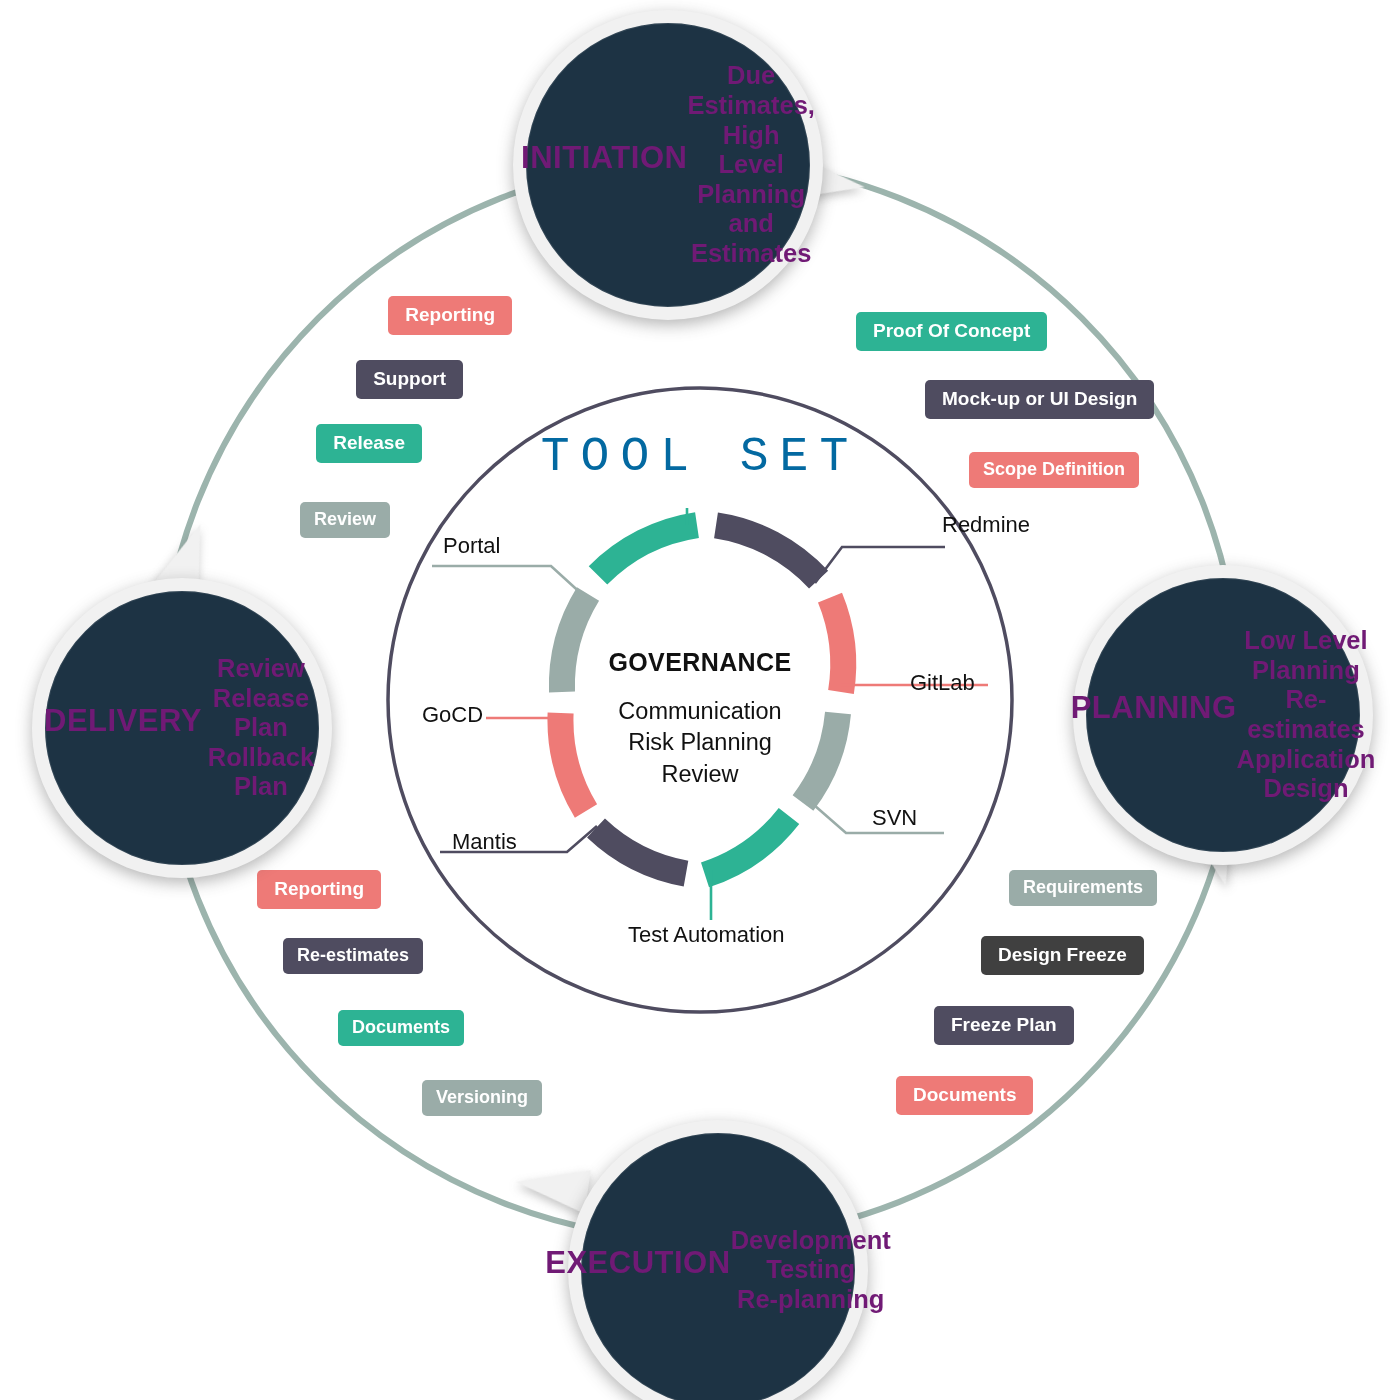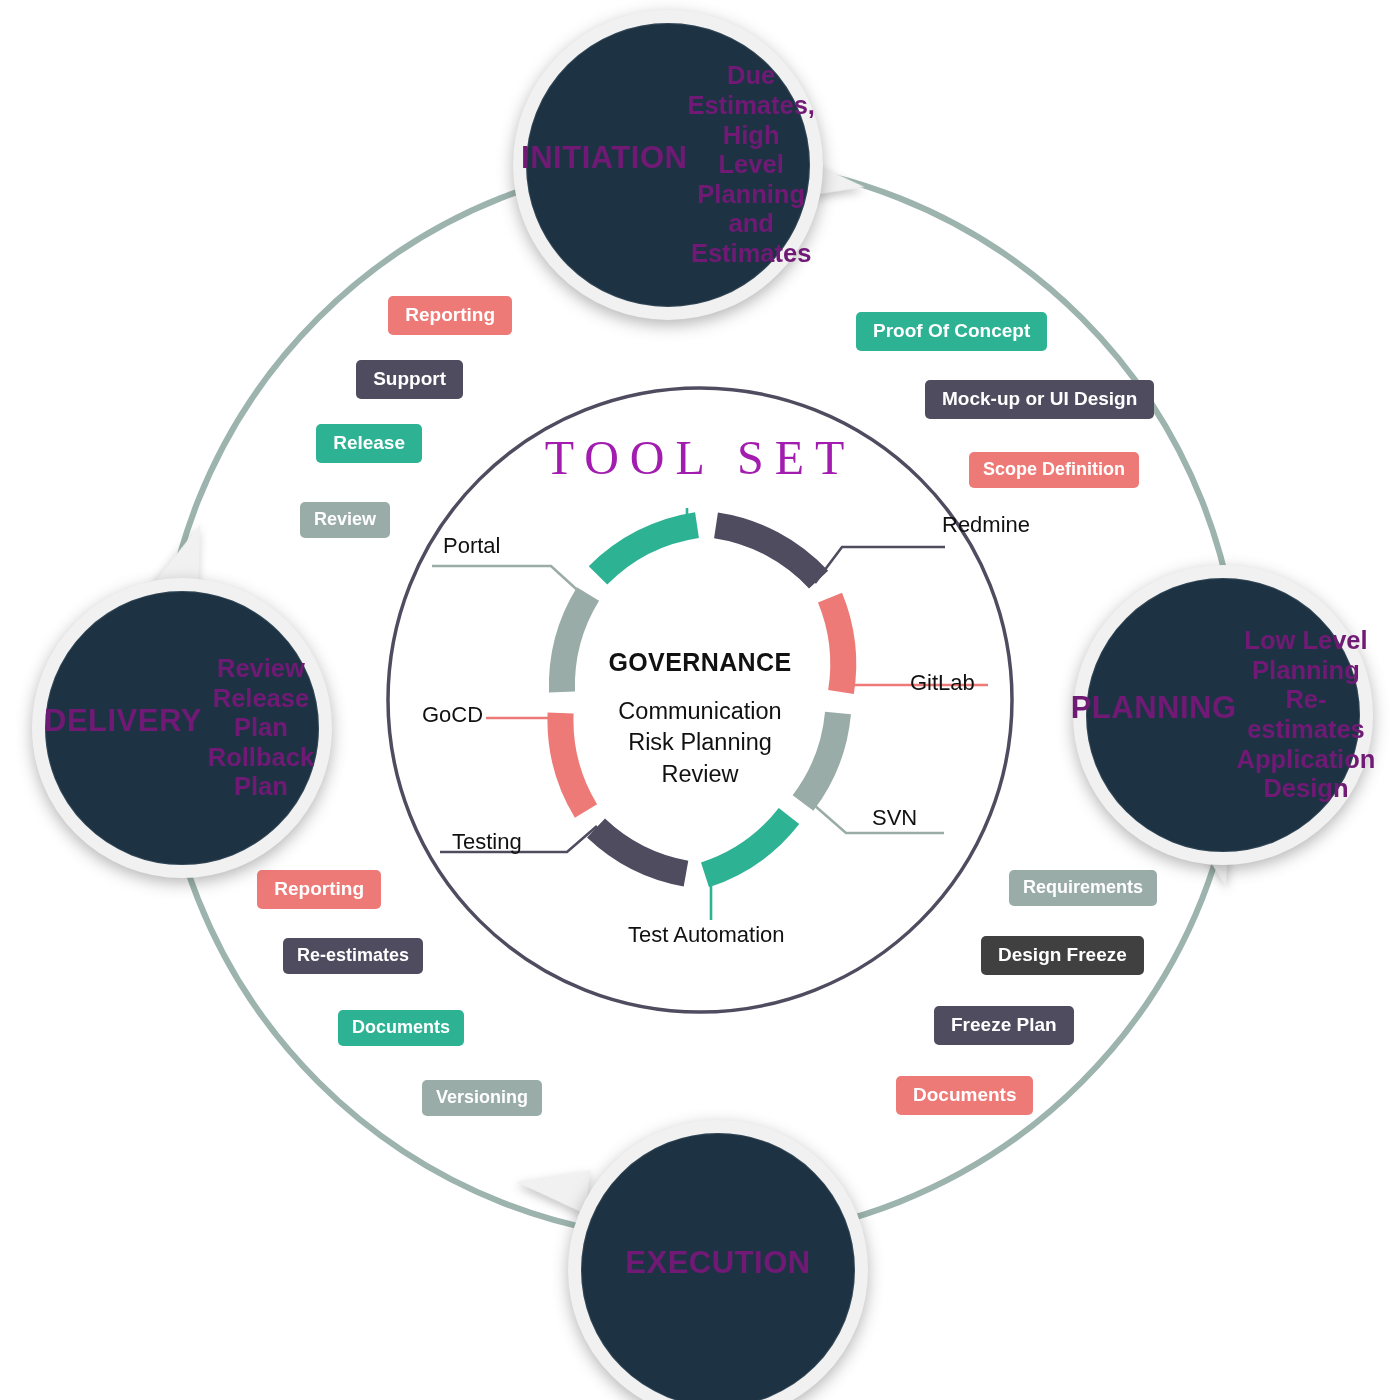--- a/index.html
+++ b/index.html
@@ -49,22 +49,22 @@
     white-space:nowrap;
     box-sizing:border-box;
   }
   .tag.sm{font-size:18px;padding:7px 14px 8px;}
 
   
   .ctext{position:absolute;z-index:5;text-align:center;color:#111;}
   #toolset{
     left:0;right:0;top:430px;
     font-size:48px;font-weight:300;letter-spacing:11px;
-    font-family:Liberation Serif, serif;
-    color:#a21caf;
+    font-family:Liberation Mono, monospace;
+    color:#0369a1;
   }
   #gov-title{left:0;right:0;top:648px;font-size:25px;font-weight:bold;letter-spacing:.4px;}
   #gov-lines{left:0;right:0;top:696px;font-size:23.5px;line-height:1.33;}
   #gov-lines span{display:block;}
 
   
   .dlabel{position:absolute;z-index:6;font-size:22px;color:#111;white-space:nowrap;}
 </style>
 </head>
 <body>
@@ -126,21 +126,21 @@
   <div class="ctext" id="gov-lines">
     <span>Communication</span>
     <span>Risk Planning</span>
     <span>Review</span>
   </div>
 
   <div class="dlabel" style="left:942px;top:512px;">Redmine</div>
   <div class="dlabel" style="left:910px;top:670px;">GitLab</div>
   <div class="dlabel" style="left:872px;top:805px;">SVN</div>
   <div class="dlabel" style="left:628px;top:922px;">Test Automation</div>
-  <div class="dlabel" style="left:452px;top:829px;">Testing</div>
+  <div class="dlabel" style="left:452px;top:829px;">Mantis</div>
   <div class="dlabel" style="left:422px;top:702px;">GoCD</div>
   <div class="dlabel" style="left:443px;top:533px;">Portal</div>
 
   <div class="bubble" style="left:513px;top:10px;width:310px;height:310px;">
     <div class="tail" style="left:280px;top:150px;border-top:22px solid transparent;border-bottom:22px solid transparent;border-left:72px solid #f1f1f1;transform:rotate(8deg);"></div>
     <div class="disc"></div>
     <div class="txt">
       <div class="ttl">INITIATION</div>
       <div class="sub">
         <span>Due Estimates,</span>
@@ -161,20 +161,25 @@
         <span>Application Design</span>
       </div>
     </div>
   </div>
 
   <div class="bubble" style="left:568px;top:1120px;width:300px;height:300px;">
     <div class="tail" style="left:-52px;top:45px;border-top:22px solid transparent;border-bottom:22px solid transparent;border-right:72px solid #f1f1f1;transform:rotate(8deg);"></div>
     <div class="disc"></div>
     <div class="txt">
       <div class="ttl">EXECUTION</div>
+      <div class="sub">
+        <span>Development</span>
+        <span>Testing</span>
+        <span>Re-planning</span>
+      </div>
     </div>
   </div>
 
   <div class="bubble" style="left:32px;top:578px;width:300px;height:300px;">
     <div class="tail" style="left:132px;top:-56px;border-left:24px solid transparent;border-right:24px solid transparent;border-bottom:72px solid #f1f1f1;transform:rotate(20deg);"></div>
     <div class="disc"></div>
     <div class="txt">
       <div class="ttl">DELIVERY</div>
       <div class="sub">
         <span>Review</span>

